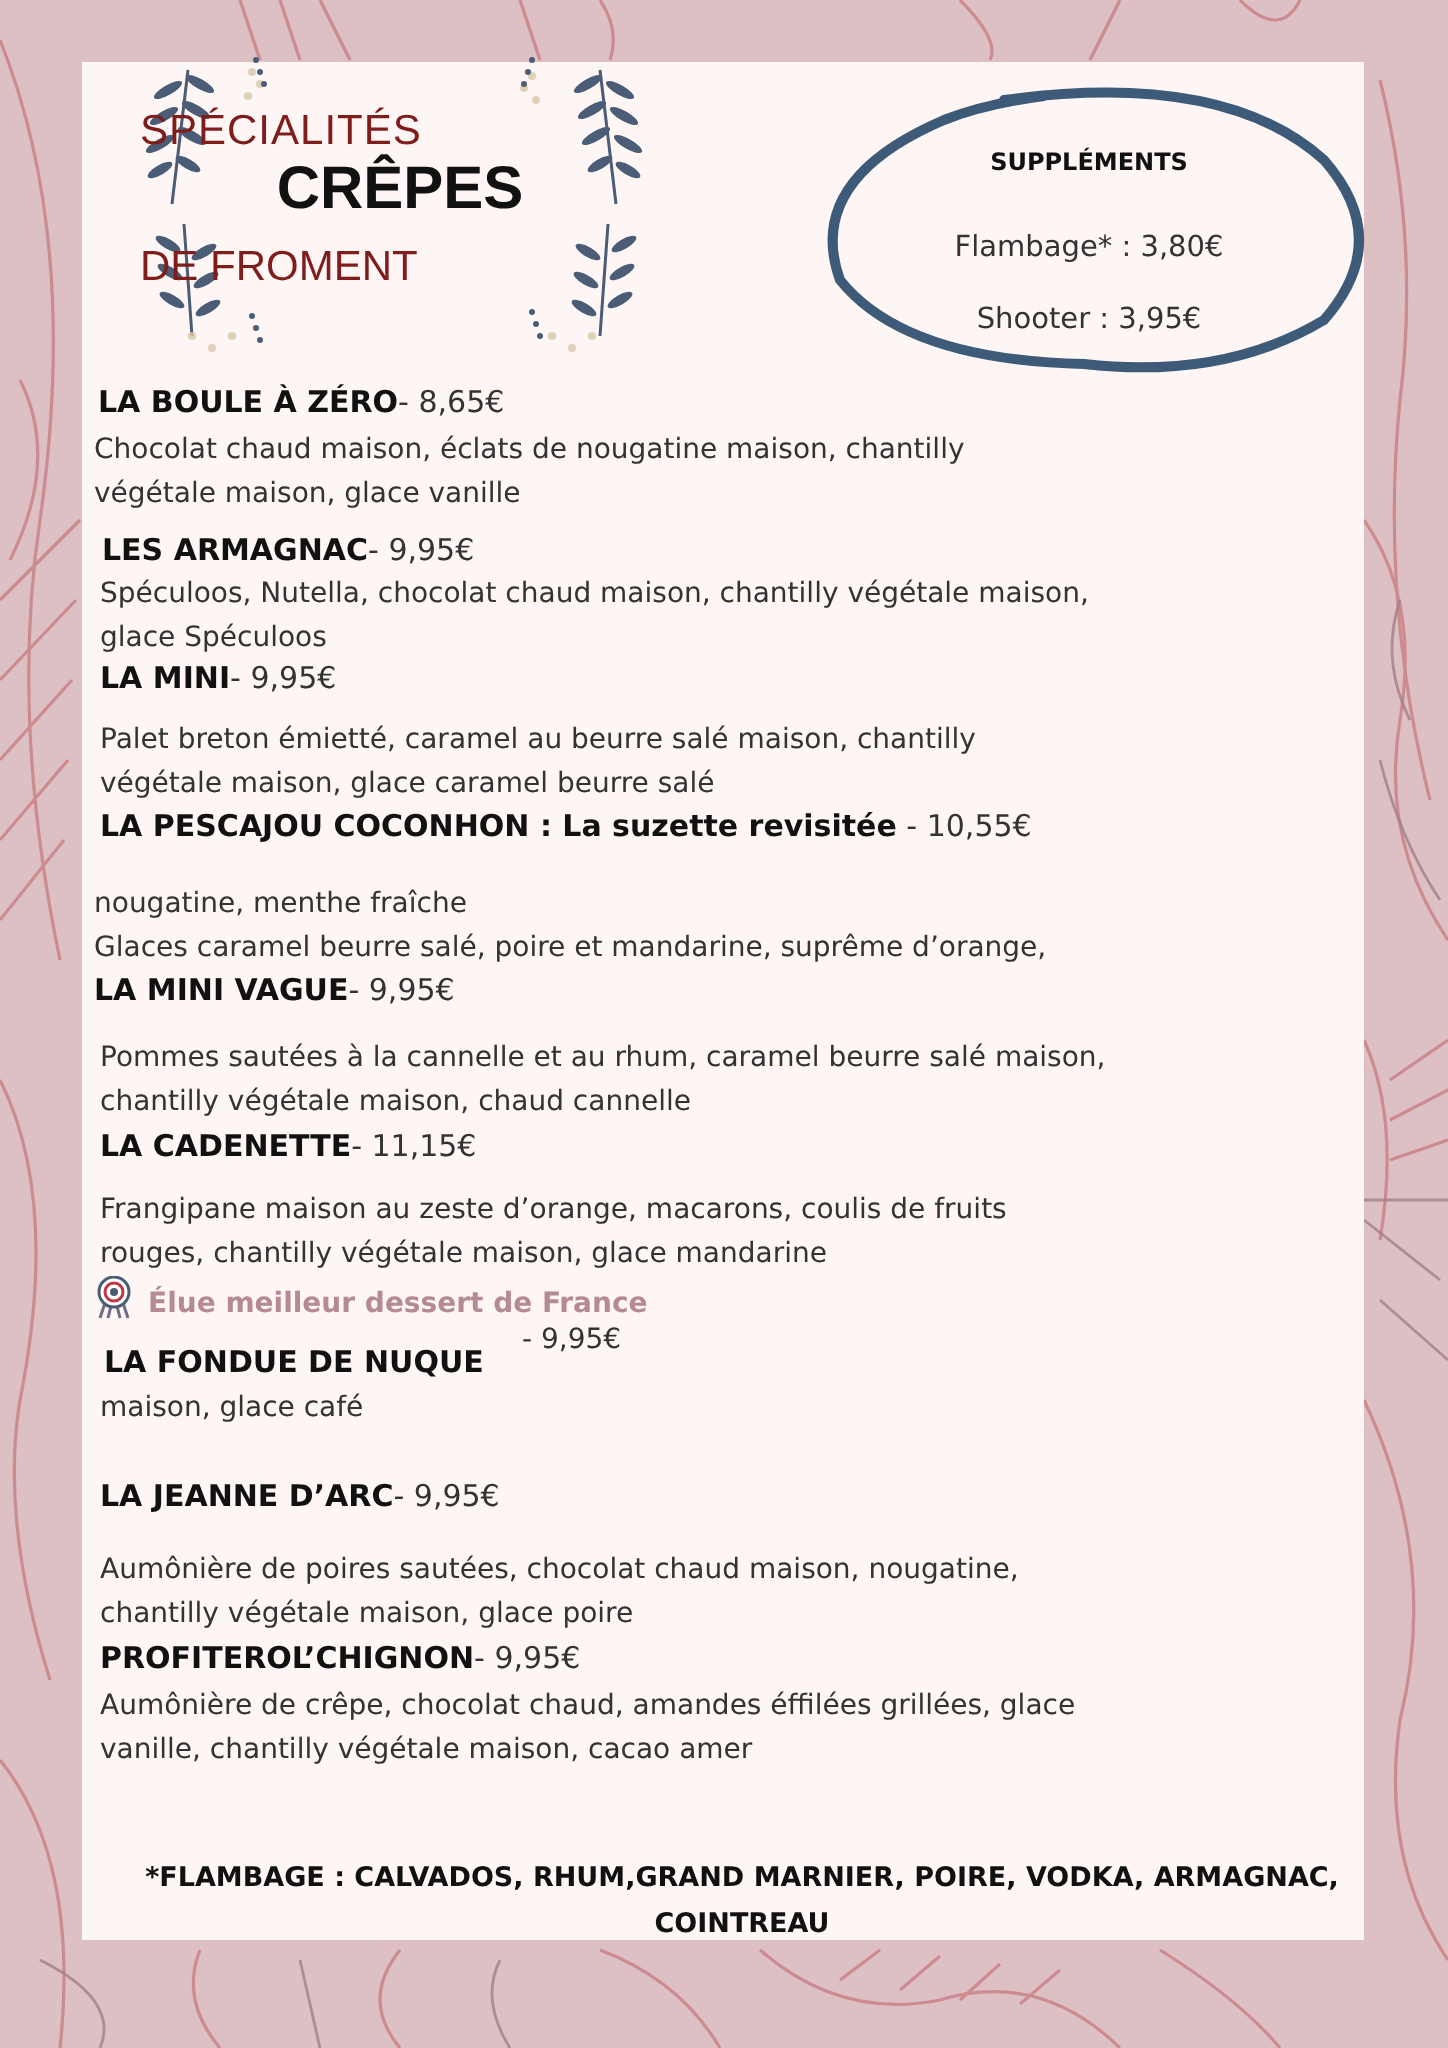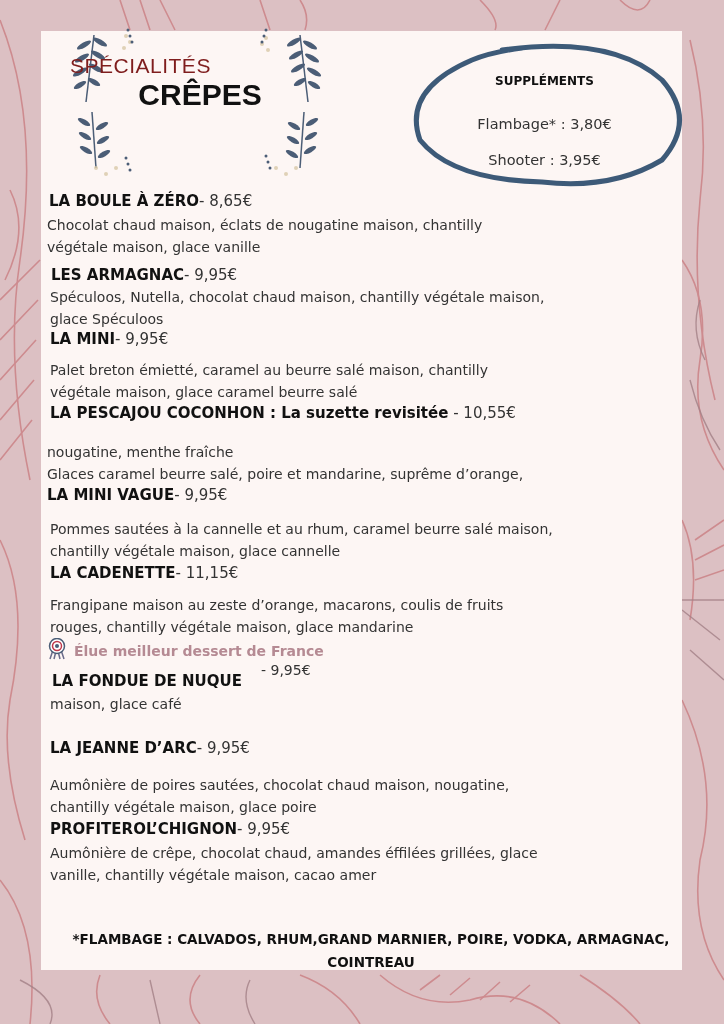--- a/index.html
+++ b/index.html
@@ -155,20 +155,21 @@
       <circle cx="64" cy="142" r="1.5"></circle>
     <circle cx="200" cy="128" r="1.5"></circle>
       <circle cx="202" cy="134" r="1.5"></circle>
       <circle cx="204" cy="140" r="1.5"></circle>
   </g>
 </svg>
 
 <div class="header-title">
   <div class="t1">SPÉCIALITÉS</div>
   <div class="t2">CRÊPES</div>
+  <div class="t3">DE FROMENT</div>
 </div>
 
 <div class="supp">
   <svg width="280" height="160" viewBox="0 0 280 160">
     <path d="M90 10 Q200 -5 250 40 Q285 80 250 120 Q200 150 130 142 Q40 140 8 100 Q-10 50 60 20 Q80 12 110 8" fill="none" stroke="#3d5a78" stroke-width="5" stroke-linecap="round"></path>
   </svg>
   <div class="s-title">SUPPLÉMENTS</div>
   <div class="s-line" style="top:76px;">Flambage* : 3,80€</div>
   <div class="s-line" style="top:112px;">Shooter : 3,95€</div>
 </div>
@@ -193,21 +194,21 @@
 
 <div class="item-name" style="left:50px;top:404px;"><span>LA PESCAJOU COCONHON : La suzette revisitée</span><span class="item-price"> - 10,55€</span></div>
 <div class="desc" style="left:47px;top:441px;">
     <div>nougatine, menthe fraîche</div>
     <div>Glaces caramel beurre salé, poire et mandarine, suprême d’orange,</div>
   </div>
 
 <div class="item-name" style="left:47px;top:486px;"><span>LA MINI VAGUE</span><span class="item-price">- 9,95€</span></div>
 <div class="desc" style="left:50px;top:518px;">
     <div>Pommes sautées à la cannelle et au rhum, caramel beurre salé maison,</div>
-    <div>chantilly végétale maison, glace cannelle</div>
+    <div>chantilly végétale maison, chaud cannelle</div>
   </div>
 
 <div class="item-name" style="left:50px;top:564px;"><span>LA CADENETTE</span><span class="item-price">- 11,15€</span></div>
 <div class="desc" style="left:50px;top:594px;">
     <div>Frangipane maison au zeste d’orange, macarons, coulis de fruits</div>
     <div>rouges, chantilly végétale maison, glace mandarine</div>
   </div>
 
 <div class="award">
   <svg class="ribbon" width="18" height="22" viewBox="0 0 18 22">

